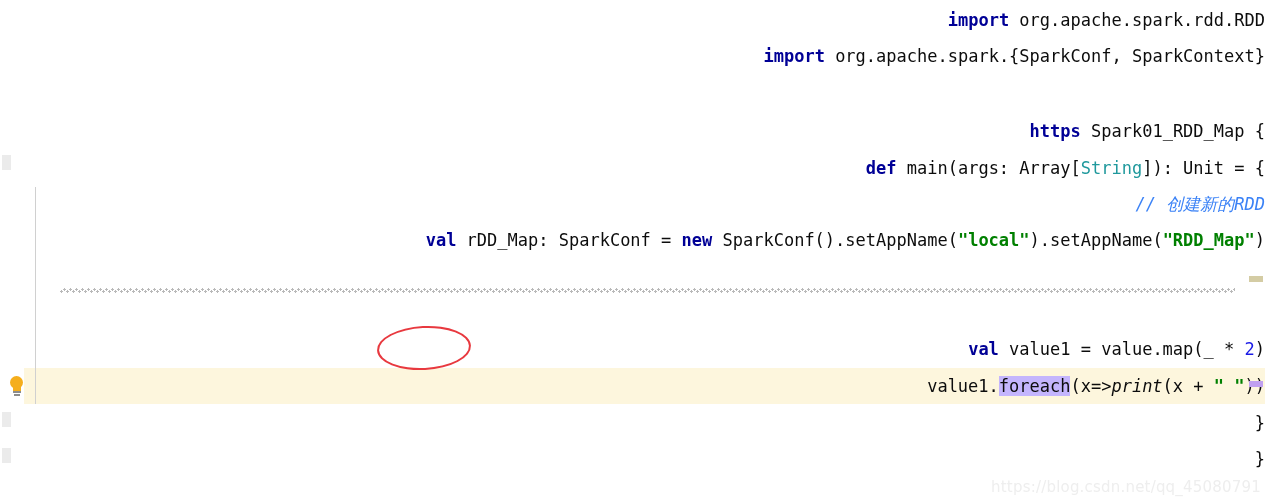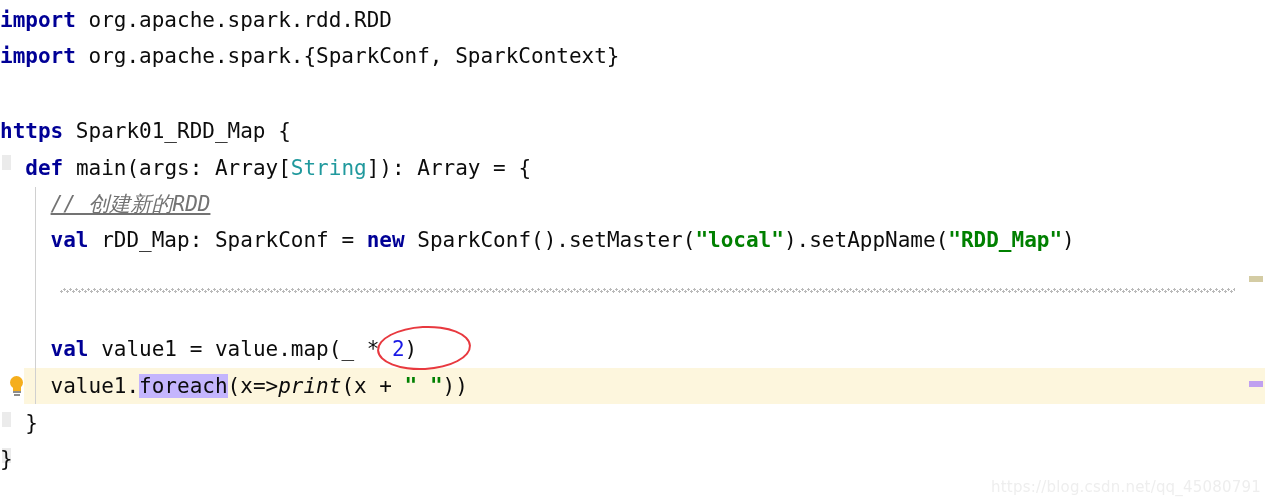--- a/index.html
+++ b/index.html
@@ -99,24 +99,25 @@
     top: 0;
     width: 1265px;
     height: 500px;
   }
   .line {
     position: absolute;
     left: 0;
     width: 1265px;
     height: 36px;
     white-space: pre;
-    font-size: 21px;
+    font-size: 17px;
     line-height: 36px;
     color: #0c0c0c;
     font-family: "DejaVu Sans Mono", "Liberation Mono", monospace;
+    text-align: right;
   }
   .line .txt { display: inline; }
 
   .row-highlight {
     position: absolute;
     left: 0;
     width: 1265px;
     height: 36px;
     background: #fdf6dd;
   }
@@ -126,21 +127,21 @@
     width: 1px;
     background: #d0d0d0;
   }
 
   
   .kw      { color: #000096; font-weight: bold; }
   .plain   { color: #0c0c0c; }
   .type    { color: #20999d; }
   .str     { color: #008000; font-weight: bold; }
   .num     { color: #1a1ae6; }
-  .comment { color: #737373; font-style: italic; text-decoration: underline; }
+  .comment { color: #3b82f6; font-style: italic; }
   .ital    { color: #0c0c0c; font-style: italic; }
   .hint {
     color: #9a9a9a;
     background: #ececec;
     border-radius: 2px;
   }
   .sel-hl  { background: #c4b5fd; }
 
   
   .squiggle {
@@ -192,23 +193,23 @@
       <div class="base1"></div>
       <div class="base2"></div>
     </div>
   </div>
 
   <div class="code-layer">
     <div class="line" style="top:2px;   left:0px;"><span class="txt"><span class="kw">import</span><span class="plain"> org.apache.spark.rdd.RDD</span></span></div>
     <div class="line" style="top:38px;  left:0px;"><span class="txt"><span class="kw">import</span><span class="plain"> org.apache.spark.{SparkConf, SparkContext}</span></span></div>
     <div class="line" style="top:74px;  left:0px;"><span class="txt"></span></div>
     <div class="line" style="top:113px; left:0px;"><span class="txt"><span class="kw">https</span><span class="plain"> Spark01_RDD_Map {</span></span></div>
-    <div class="line" style="top:150px; left:0px;"><span class="txt"><span class="plain">  </span><span class="kw">def</span><span class="plain"> main(args: Array[</span><span class="type">String</span><span class="plain">]): Array = {</span></span></div>
+    <div class="line" style="top:150px; left:0px;"><span class="txt"><span class="plain">  </span><span class="kw">def</span><span class="plain"> main(args: Array[</span><span class="type">String</span><span class="plain">]): Unit = {</span></span></div>
     <div class="line" style="top:186px; left:0px;"><span class="txt"><span class="plain">    </span><span class="comment">// 创建新的RDD</span></span></div>
-    <div class="line" style="top:222px; left:0px;"><span class="txt"><span class="plain">    </span><span class="kw">val</span><span class="plain"> rDD_Map: SparkConf = </span><span class="kw">new</span><span class="plain"> SparkConf().setMaster(</span><span class="str">"local"</span><span class="plain">).setAppName(</span><span class="str">"RDD_Map"</span><span class="plain">)</span></span></div>
+    <div class="line" style="top:222px; left:0px;"><span class="txt"><span class="plain">    </span><span class="kw">val</span><span class="plain"> rDD_Map: SparkConf = </span><span class="kw">new</span><span class="plain"> SparkConf().setAppName(</span><span class="str">"local"</span><span class="plain">).setAppName(</span><span class="str">"RDD_Map"</span><span class="plain">)</span></span></div>
     <div class="line" style="top:331px; left:0px;"><span class="txt"><span class="plain">    </span><span class="kw">val</span><span class="plain"> value1 = value.map(_ * </span><span class="num">2</span><span class="plain">)</span></span></div>
     <div class="line" style="top:368px; left:0px;"><span class="txt"><span class="plain">    value1.</span><span class="sel-hl">foreach</span><span class="plain">(x=&gt;</span><span class="ital">print</span><span class="plain">(x + </span><span class="str">" "</span><span class="plain">))</span></span></div>
     <div class="line" style="top:405px; left:0px;"><span class="txt"><span class="plain">  }</span></span></div>
     <div class="line" style="top:441px; left:0px;"><span class="txt"><span class="plain">}</span></span></div>
   </div>
 
   <div class="squiggle" style="left:60px; top:288px; width:1175px;"></div>
 
   <div class="annot-ellipse" style="left:377px; top:326px; width:90px; height:40px; transform: rotate(-3deg);"></div>
 

